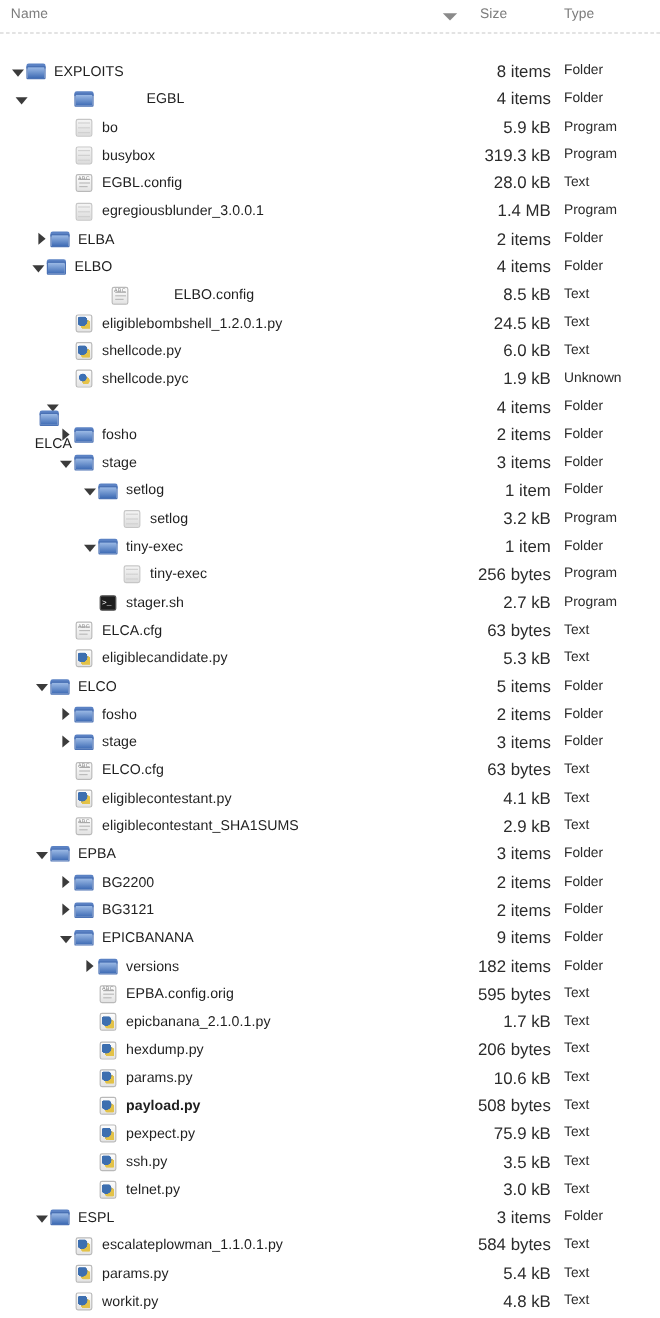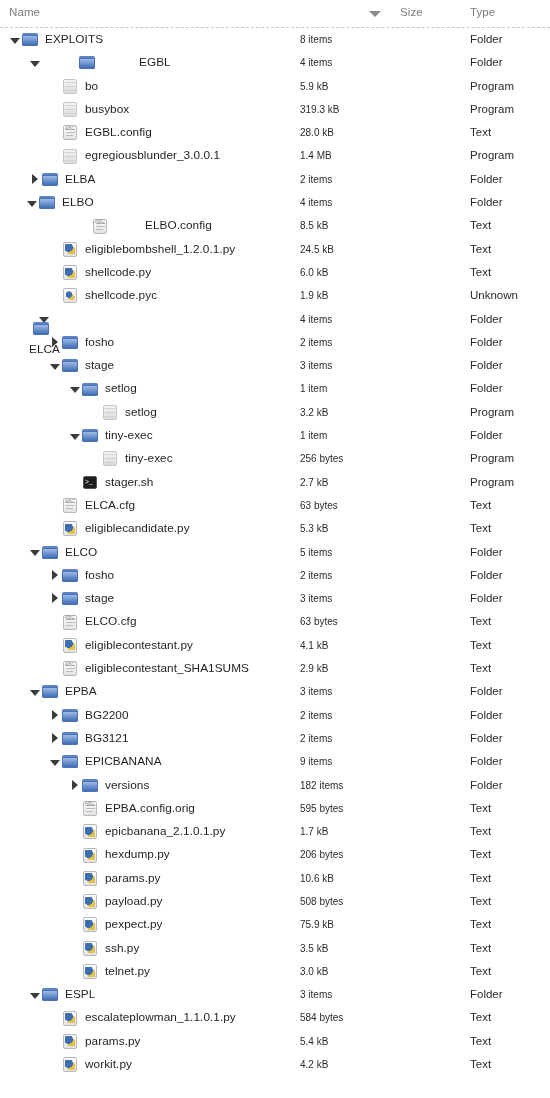--- a/index.html
+++ b/index.html
@@ -48,20 +48,21 @@
     width: 0;
     height: 0;
     border-left: 6px solid transparent;
     border-right: 6px solid transparent;
     border-top: 6px solid #8a8a8a;
   }
 
   
   .rows {
     position: relative;
+    margin-top: 20px;
   }
   .row {
     position: relative;
     height: 23.3px;
     line-height: 23.3px;
     white-space: nowrap;
   }
   .name-cell {
     position: absolute;
     left: 0;
@@ -216,23 +217,23 @@
   .fname {
     font-size: 11.8px;
     color: #1f1f1f;
     letter-spacing: 0.05px;
   }
 
   .size-cell {
     position: absolute;
     left: 300px;
     width: 159px;
-    text-align: left;
+    text-align: right;
     top: 0;
-    font-size: 10px;
+    font-size: 14px;
     color: #2b2b2b;
   }
   .type-cell {
     position: absolute;
     left: 470px;
     top: 0;
     font-size: 11.5px;
     color: #2b2b2b;
   }
 
@@ -296,21 +297,21 @@
       <div class="row">
         <div class="name-cell" style="left: 9px;">
           <span class="twisty open"></span>
           <span class="ficon folder"></span>
           <span class="fname">EXPLOITS</span>
         </div>
         <div class="size-cell">8 items</div>
         <div class="type-cell">Folder</div>
       </div>
       <div class="row">
-        <div class="name-cell" style="left: 29px; gap: 37px;">
+        <div class="name-cell" style="left: 12px; gap: 37px;">
           <span class="twisty open"></span>
           <span class="ficon folder"></span>
           <span class="fname">EGBL</span>
         </div>
         <div class="size-cell">4 items</div>
         <div class="type-cell">Folder</div>
       </div>
       <div class="row">
         <div class="name-cell" style="left: 49px;">
           <span class="twisty "></span>
@@ -632,21 +633,21 @@
       <div class="row">
         <div class="name-cell" style="left: 69px;">
           <span class="twisty "></span>
           <span class="ficon py"></span>
           <span class="fname">params.py</span>
         </div>
         <div class="size-cell">10.6 kB</div>
         <div class="type-cell">Text</div>
       </div>
       <div class="row">
-        <div class="name-cell" style="left: 69px;">
+        <div class="name-cell" style="left: 69px; font-weight: bold;">
           <span class="twisty "></span>
           <span class="ficon py"></span>
           <span class="fname">payload.py</span>
         </div>
         <div class="size-cell">508 bytes</div>
         <div class="type-cell">Text</div>
       </div>
       <div class="row">
         <div class="name-cell" style="left: 69px;">
           <span class="twisty "></span>
@@ -700,19 +701,19 @@
         </div>
         <div class="size-cell">5.4 kB</div>
         <div class="type-cell">Text</div>
       </div>
       <div class="row">
         <div class="name-cell" style="left: 49px;">
           <span class="twisty "></span>
           <span class="ficon py"></span>
           <span class="fname">workit.py</span>
         </div>
-        <div class="size-cell">4.2 kB</div>
+        <div class="size-cell">4.8 kB</div>
         <div class="type-cell">Text</div>
       </div>
     </div>
 
 
 </div>
 
 </body></html>

